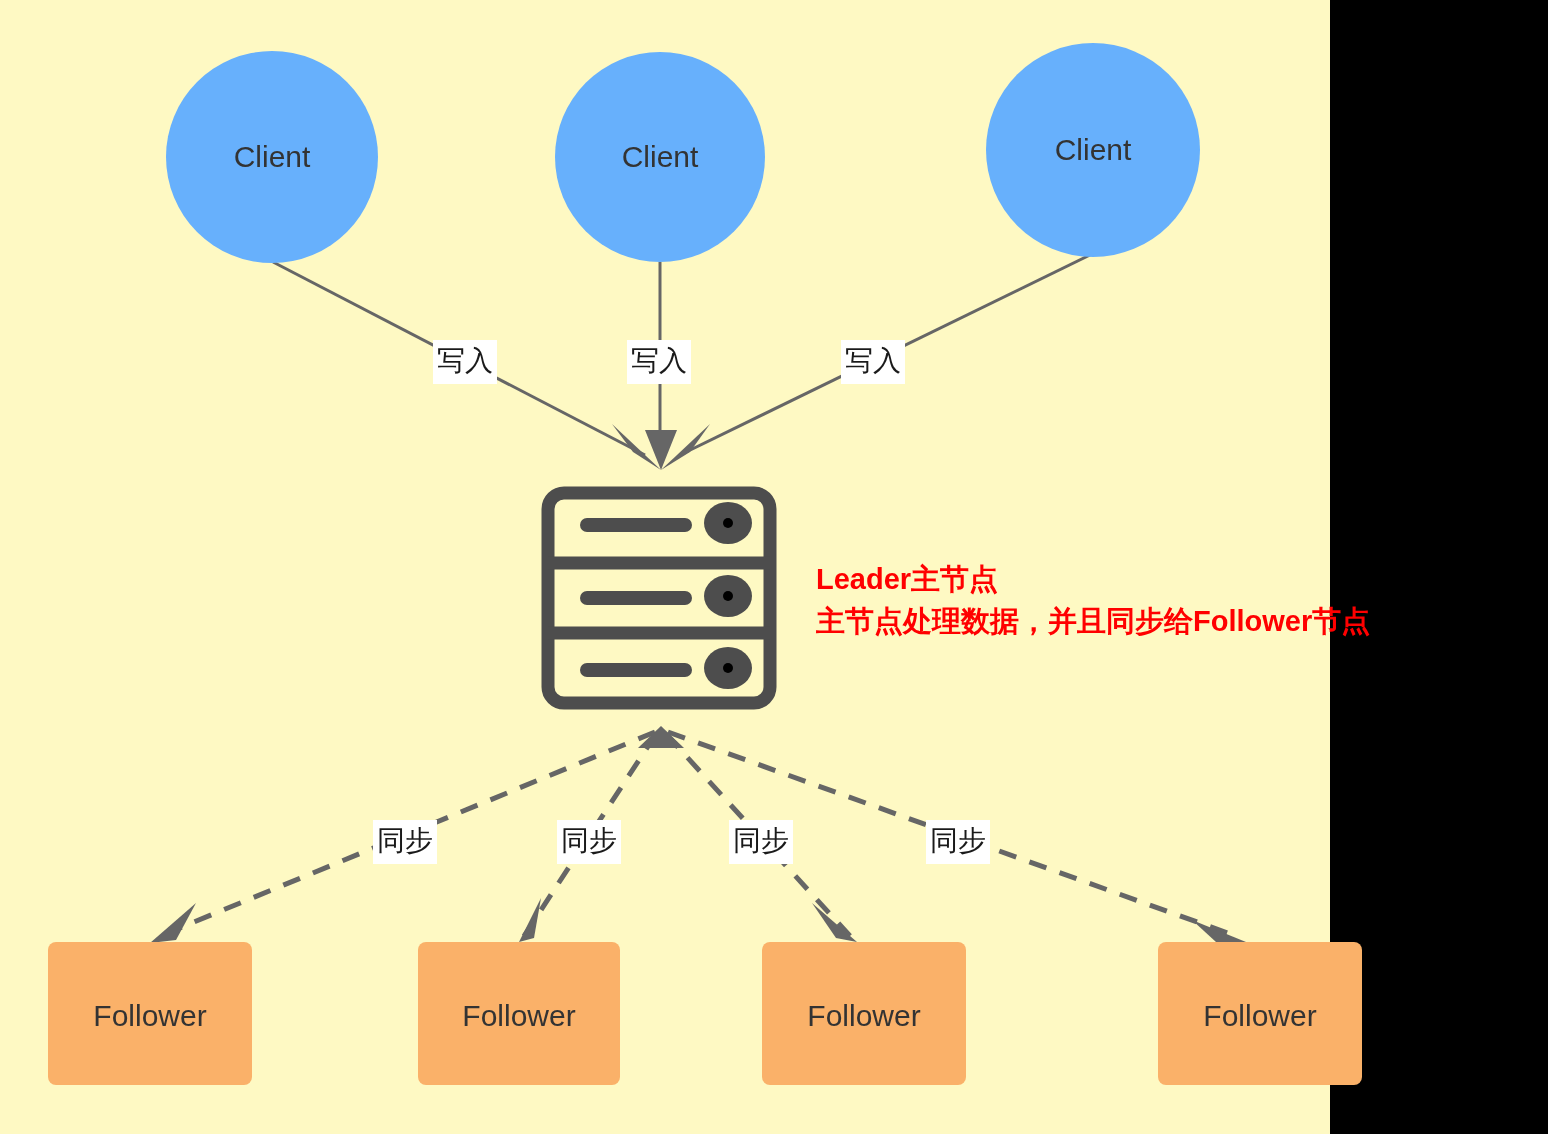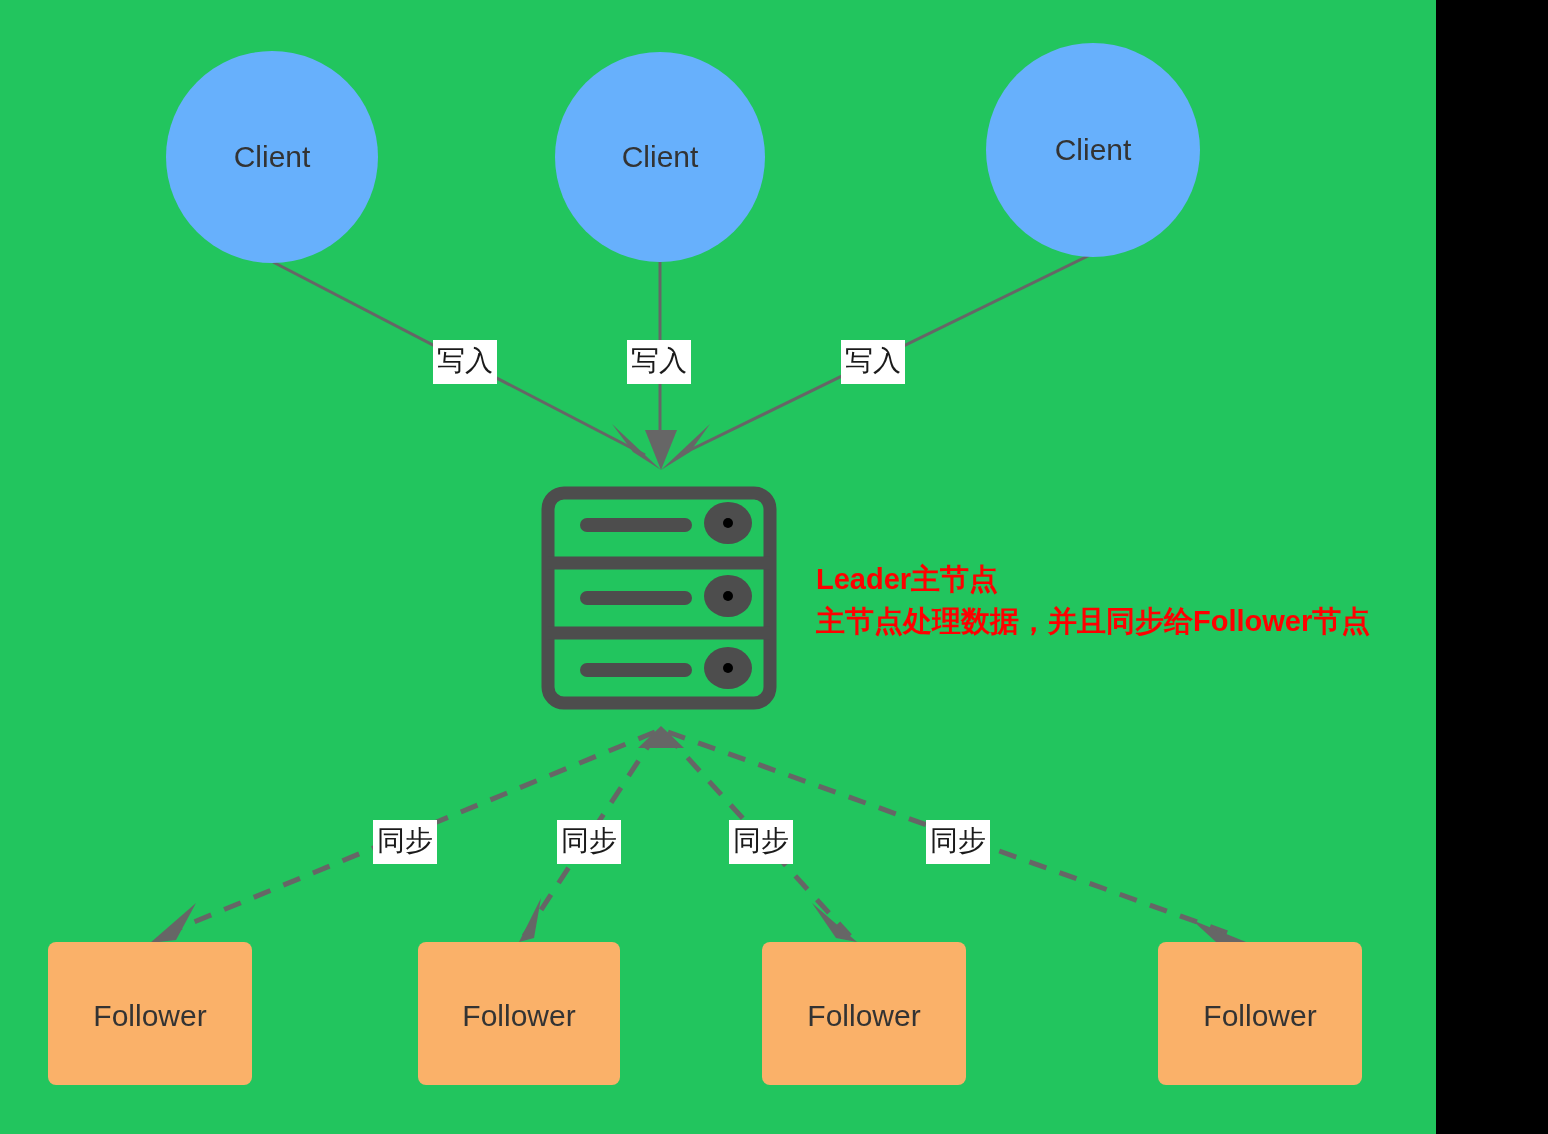--- a/index.html
+++ b/index.html
@@ -8,23 +8,23 @@
     background: #000000;
   }
   body {
     width: 1548px;
     height: 1134px;
     overflow: hidden;
     font-family: "Liberation Sans", "DejaVu Sans", sans-serif;
   }
   #diagram-root {
     position: relative;
-    width: 1436px;
+    width: 1330px;
     height: 1134px;
-    background: #22c55e;
+    background: #fef9c3;
   }
   svg#diagram-svg {
     position: absolute;
     top: 0;
     left: 0;
     width: 1548px;
     height: 1134px;
     display: block;
   }
   .node-text {

